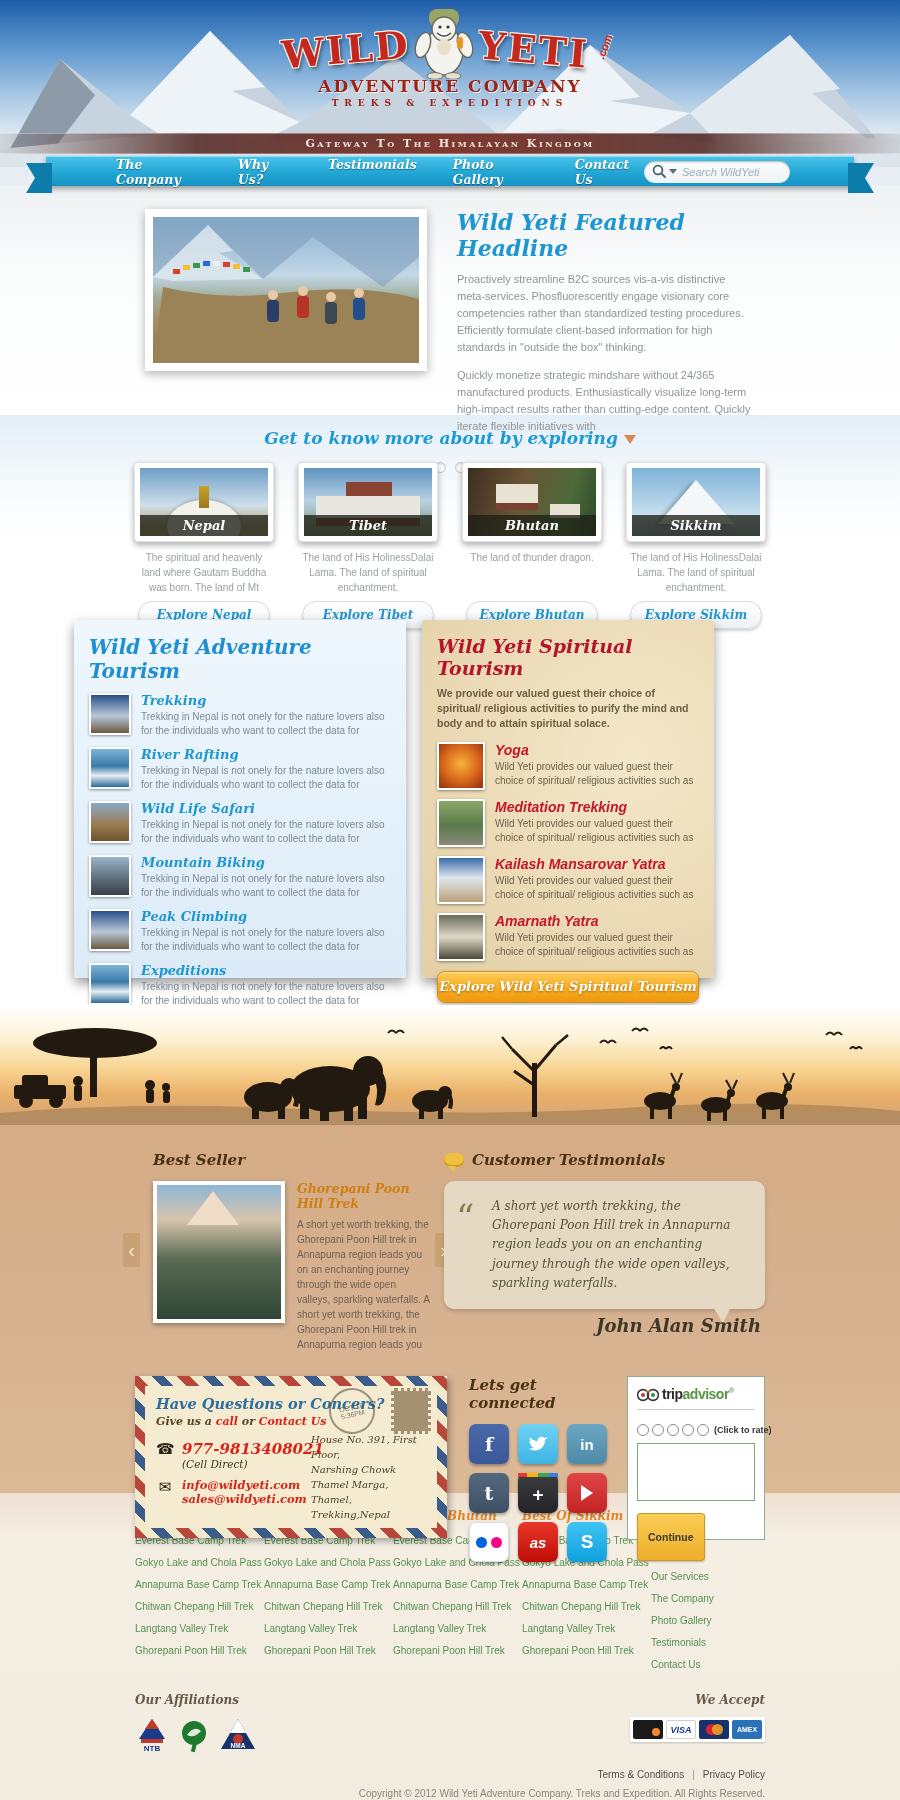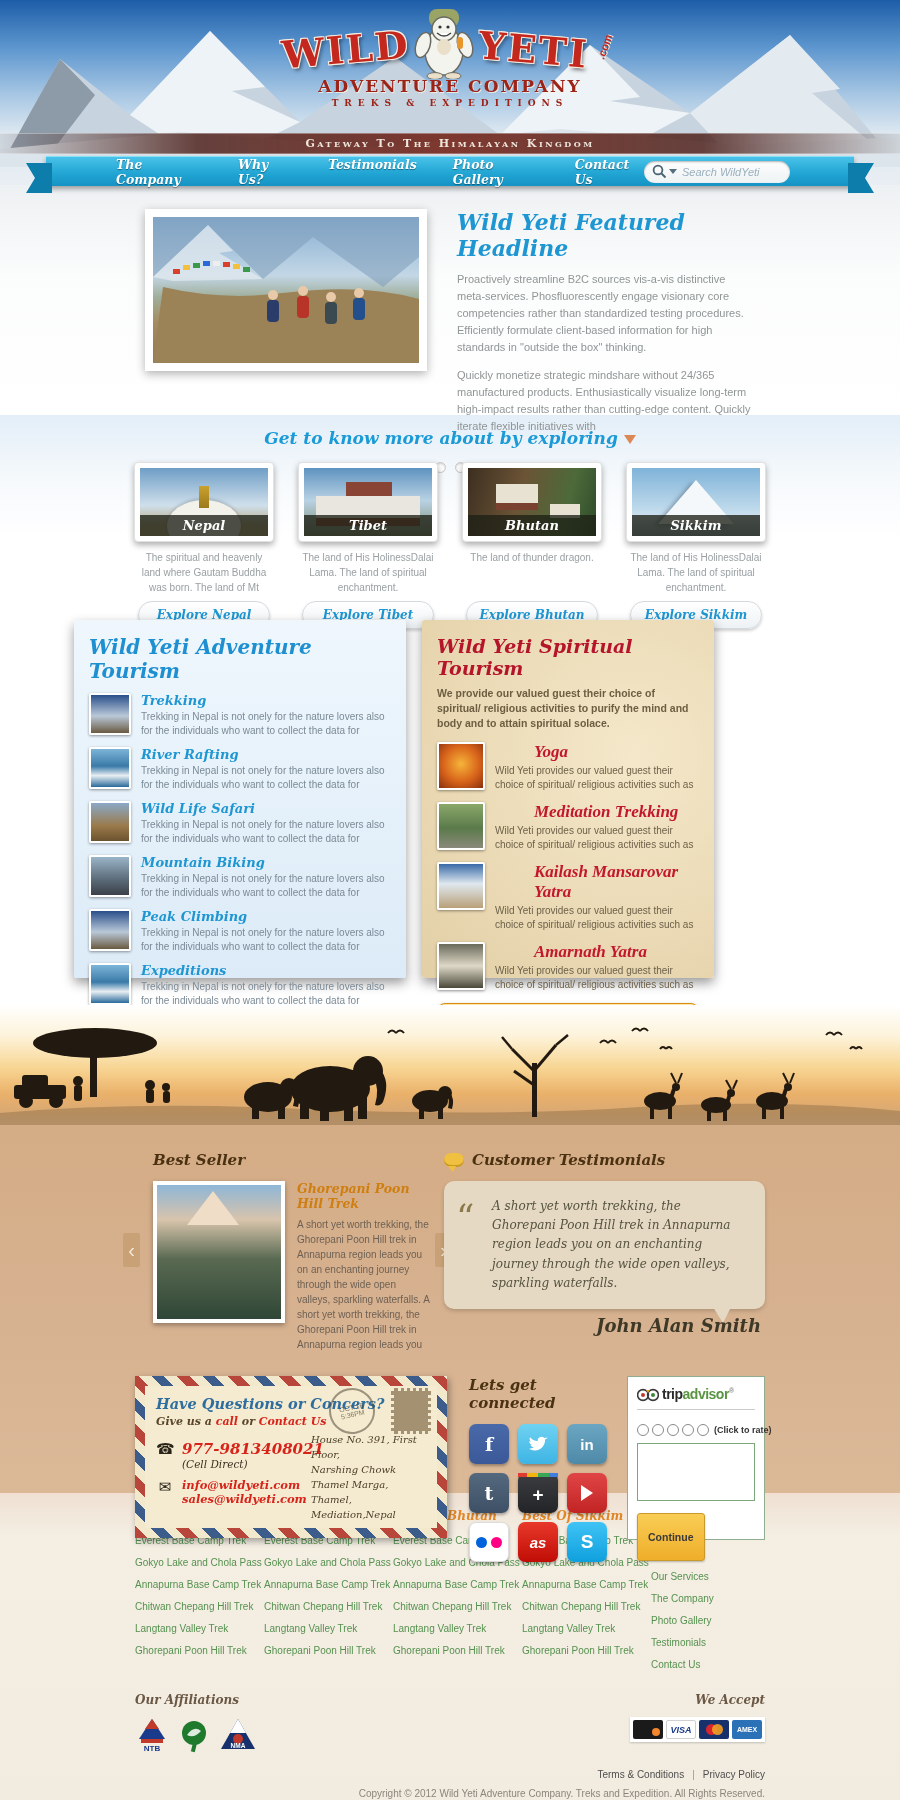--- a/index.html
+++ b/index.html
@@ -96,21 +96,21 @@
 
   .spi-panel { width:292px; background:radial-gradient(circle at 72% 38%, #f4e8ca 0%, #ead9b4 60%, #e2cfa6 100%); }
   .spi-panel h3 { font-family:"DejaVu Serif", serif; font-weight:bold; font-style:italic; font-size:19px; color:#b5152a; margin-bottom:7px; }
   .spi-intro { font-size:10.5px; font-weight:bold; color:#6d5e42; line-height:1.45; margin-bottom:10px; }
   .spi-item { display:flex; gap:10px; margin-bottom:9px; cursor:pointer; }
   .sthumb { width:48px; height:48px; border:2px solid #fff; box-shadow:0 1px 3px rgba(0,0,0,.4); flex:none; border-radius:2px; }
   .s-yoga { background:radial-gradient(circle at 50% 45%, #f6b43a 0%, #d8641a 55%, #8a2f10 100%); }
   .s-med { background:linear-gradient(180deg,#8aa86a 0%,#5a7a4a 55%,#8a8a7a 100%); }
   .s-kailash { background:linear-gradient(180deg,#3a6aa8 0%,#dfe8ee 45%,#b9a079 100%); }
   .s-cave { background:linear-gradient(180deg,#6a6a5a 0%,#ded8c8 50%,#4a4a3a 100%); }
-  .spi-text h4 { font-family:Liberation Serif, serif; font-weight:bold; font-style:italic; font-size:17px; color:#c2172c; margin-bottom:2px;margin-left:39px; }
+  .spi-text h4 { font-family:Liberation Sans, sans-serif; font-weight:bold; font-style:italic; font-size:14px; color:#c2172c; margin-bottom:2px; }
   .spi-text p { font-size:10px; color:#6d6149; line-height:1.4; max-height:29px; overflow:hidden; }
 
   
   .safari { height:120px; position:relative; background:linear-gradient(180deg,#ffffff 0%,#fdf3da 26%,#f8d694 52%,#eab16a 74%,#d9a873 90%,#d4ac85 100%); }
   .safari svg { position:absolute; bottom:0; left:0; }
 
   
   .sand { height:368px; background:linear-gradient(180deg,#d4ac85 0%,#d7b291 55%,#dbb997 100%); padding-top:26px; }
   .sand-wrap { width:630px; margin:0 auto; position:relative; }
   .bs-row { display:flex; }
@@ -559,21 +559,21 @@
               <span class="pc-icon">✉</span>
               <div class="pc-mail">
                 <a>info@wildyeti.com</a>
                 <a>sales@wildyeti.com</a>
               </div>
             </div>
             <div class="pc-addr">
               <div>House No. 391, First Floor,</div>
               <div>Narshing Chowk</div>
               <div>Thamel Marga, Thamel,</div>
-              <div>Mediation,Nepal</div>
+              <div>Trekking,Nepal</div>
               <div class="po">P.O. Box 10471</div>
             </div>
             <div class="postmark">
               <span>OCT 16</span>
               <span>5:36PM</span>
             </div>
             <div class="stamp"></div>
           </div>
         </div>
 

